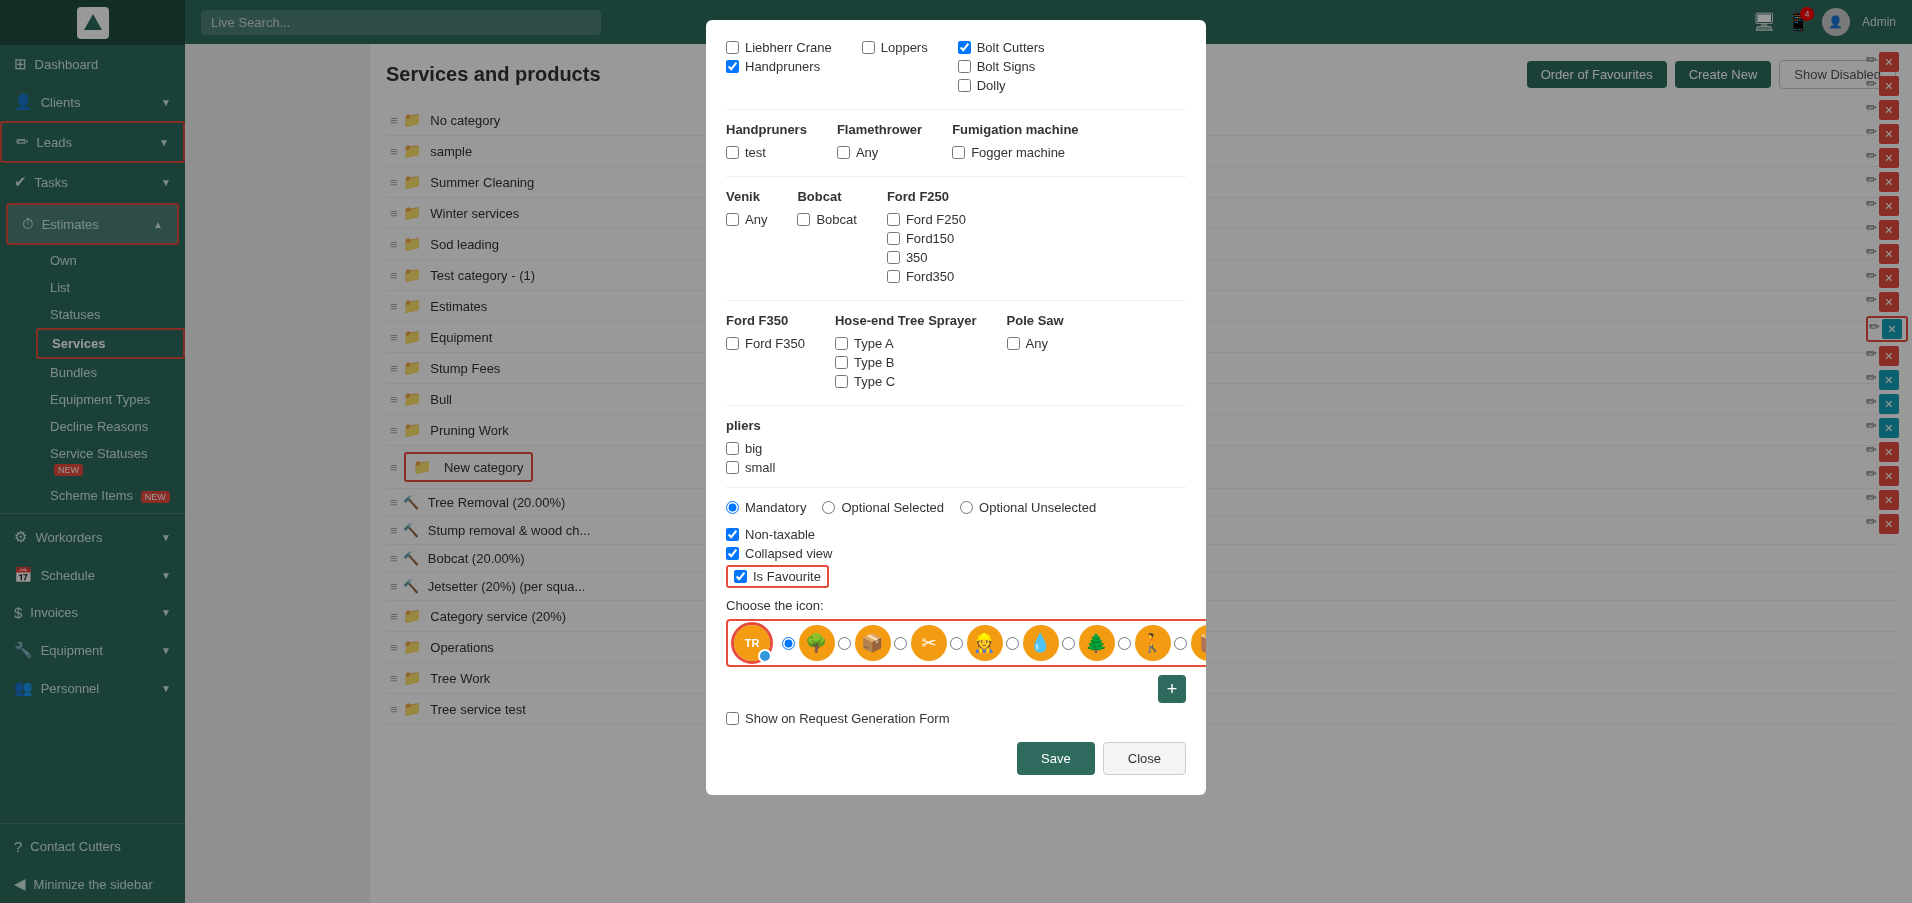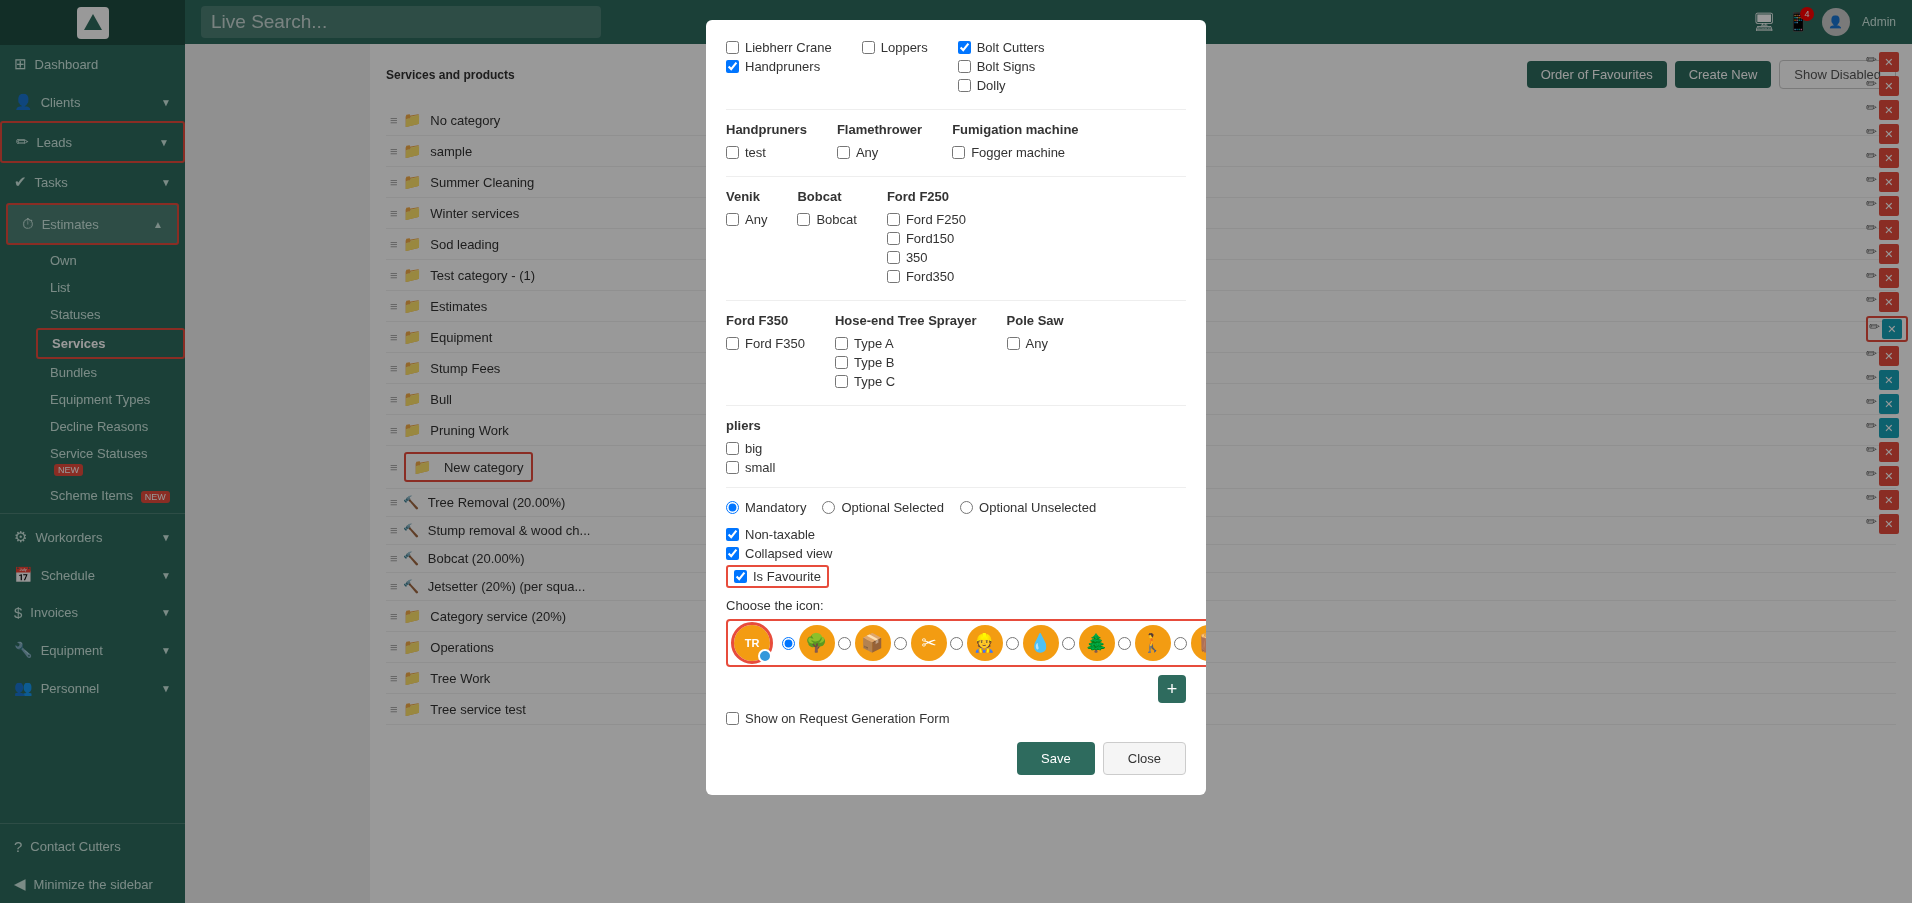--- a/index.html
+++ b/index.html
@@ -72,21 +72,21 @@
       z-index: 100;
       color: #fff;
     }
     .topbar-search {
       flex: 1;
       background: rgba(255,255,255,0.15);
       border: none;
       border-radius: 4px;
       padding: 5px 10px;
       color: #fff;
-      font-size: 19px;
+      font-size: 13px;
       max-width: 400px;
     }
     .topbar-search::placeholder { color: rgba(255,255,255,0.7); }
     .topbar-icons { display: flex; align-items: center; gap: 12px; margin-left: auto; }
     .topbar-icon { color: #fff; font-size: 18px; cursor: pointer; position: relative; }
     .topbar-badge {
       position: absolute;
       top: -4px; right: -4px;
       background: red; color: #fff;
       border-radius: 50%; width: 14px; height: 14px;
@@ -107,21 +107,21 @@
       background: #fff;
       overflow-y: auto;
       padding: 16px;
       position: relative;
     }
     .main-header {
       display: flex;
       align-items: center;
       margin-bottom: 16px;
     }
-    .main-title { font-size: 12px; font-weight: bold; color: #333; }
+    .main-title { font-size: 20px; font-weight: bold; color: #333; }
     .main-header-actions { margin-left: auto; display: flex; gap: 8px; align-items: center; }
     .btn-green {
       background: #2e6b5e; color: #fff;
       border: none; border-radius: 4px;
       padding: 6px 14px; font-size: 13px; cursor: pointer;
     }
     .btn-outline {
       background: #fff; color: #555;
       border: 1px solid #ccc; border-radius: 4px;
       padding: 6px 14px; font-size: 13px; cursor: pointer;

